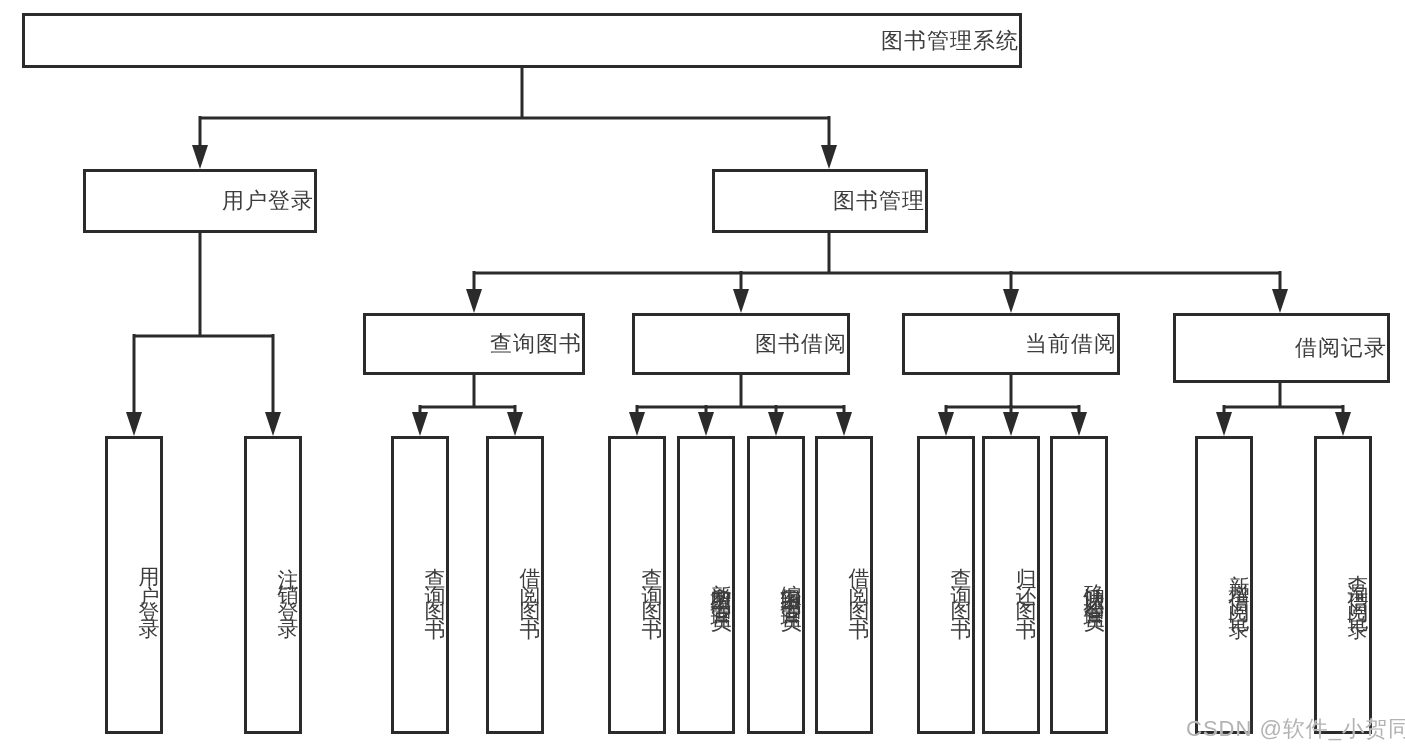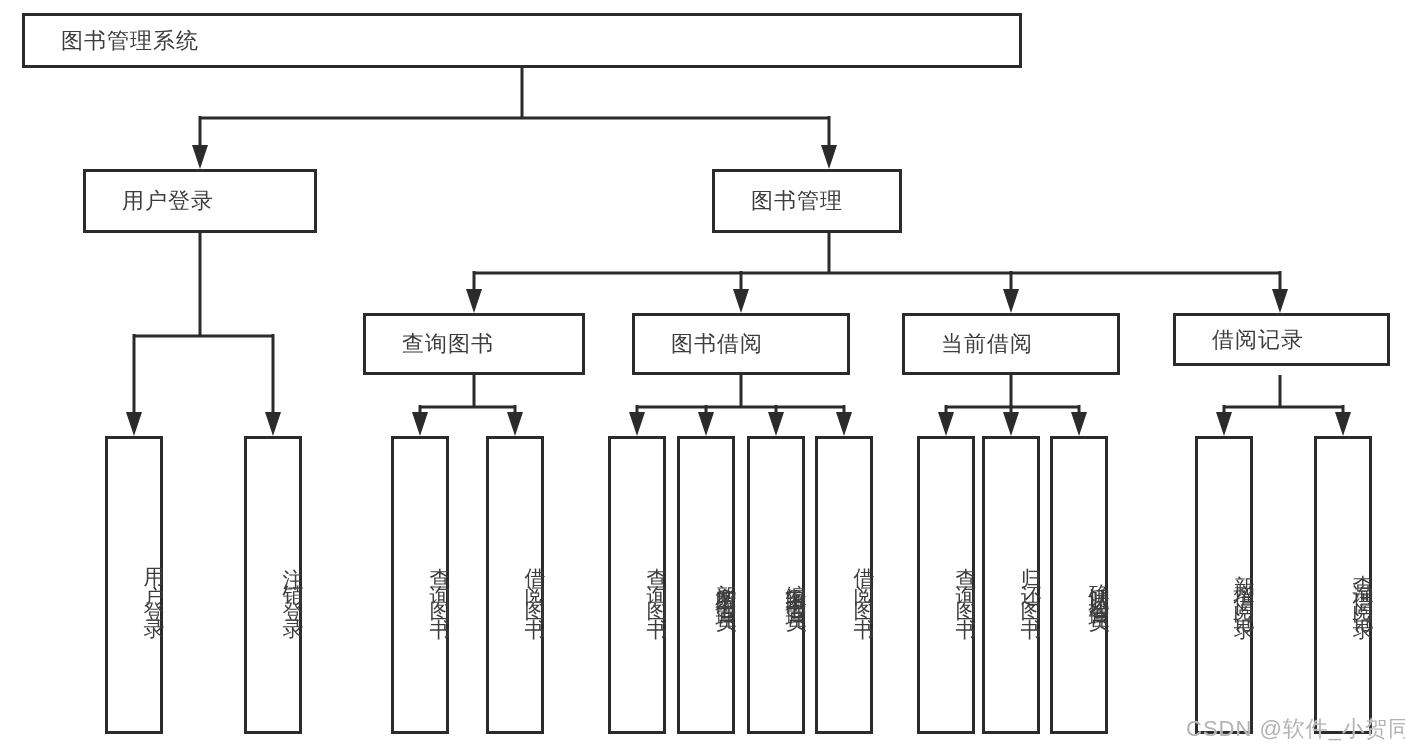--- a/index.html
+++ b/index.html
@@ -12,21 +12,21 @@
     overflow:hidden;
   }
   .connector-layer{position:absolute;left:0;top:0;z-index:1;}
   .box{
     position:absolute;
     box-sizing:border-box;
     background:#ffffff;
     border:3px solid #2b2b2b;
     display:flex;
     align-items:center;
-    justify-content:flex-start;
+    justify-content:flex-end;
     z-index:2;
     padding-left:36px;
   }
   .hlabel{
     font-size:22px;
     letter-spacing:1px;
     white-space:nowrap;
   }
   .vtext{
     writing-mode:vertical-rl;
@@ -104,34 +104,34 @@
       <polygon points="1335,412 1351,412 1343,436" fill="#2b2b2b"></polygon>
     </svg>
 
   <div class="box" style="left:22px;top:13px;width:1000px;height:55px">
     <span class="hlabel">图书管理系统</span>
   </div>
 
   <div class="box" style="left:83px;top:169px;width:234px;height:64px">
     <span class="hlabel">用户登录</span>
   </div>
-  <div class="box" style="left:712px;top:169px;width:190px;height:64px">
+  <div class="box" style="left:712px;top:169px;width:216px;height:64px">
     <span class="hlabel">图书管理</span>
   </div>
 
   <div class="box" style="left:363px;top:313px;width:222px;height:62px">
     <span class="hlabel">查询图书</span>
   </div>
   <div class="box" style="left:632px;top:313px;width:218px;height:62px">
     <span class="hlabel">图书借阅</span>
   </div>
   <div class="box" style="left:902px;top:313px;width:218px;height:62px">
     <span class="hlabel">当前借阅</span>
   </div>
-  <div class="box" style="left:1173px;top:313px;width:217px;height:53px">
+  <div class="box" style="left:1173px;top:313px;width:217px;height:70px">
     <span class="hlabel">借阅记录</span>
   </div>
 
   <div class="box" style="left:105px;top:436px;width:58px;height:298px">
     <span class="vtext" style="letter-spacing: 17px;">用户登录</span>
   </div>
   <div class="box" style="left:244px;top:436px;width:58px;height:298px">
     <span class="vtext" style="letter-spacing: 17px;">注销登录</span>
   </div>
 

